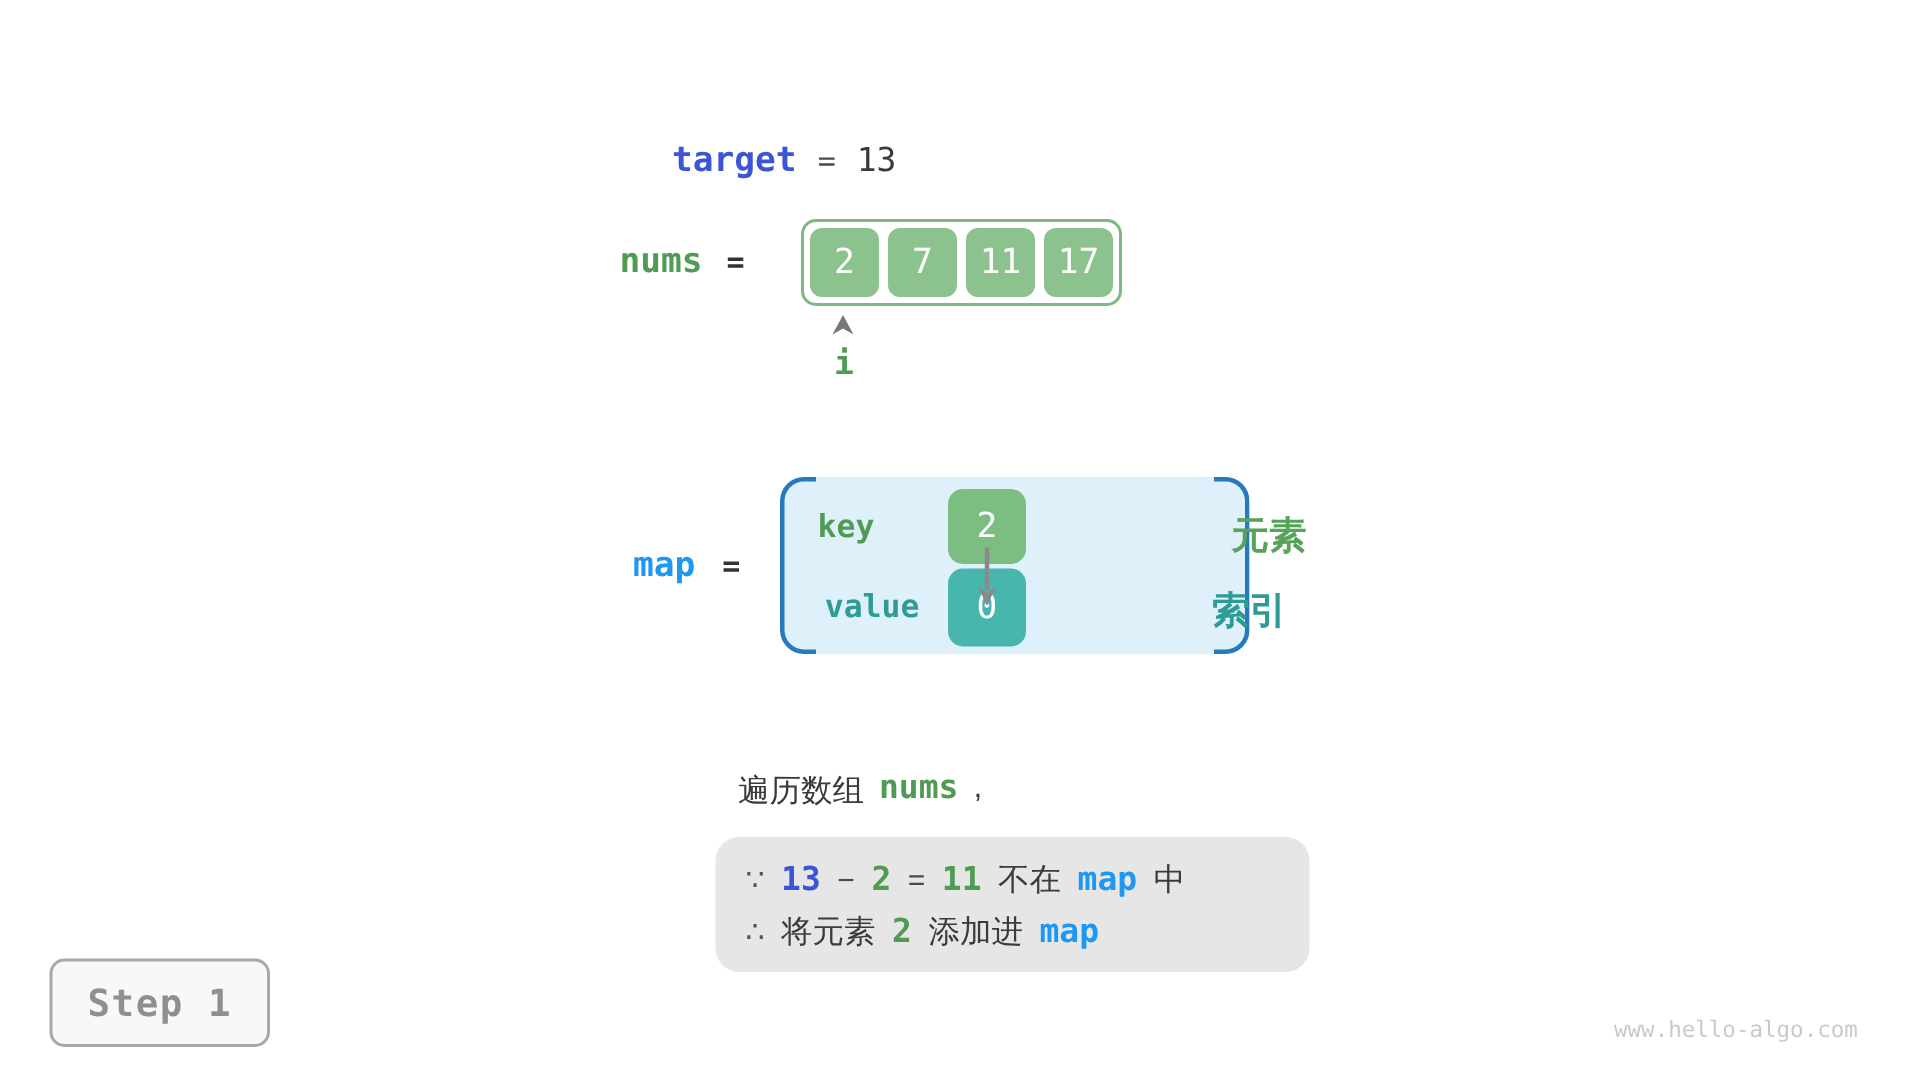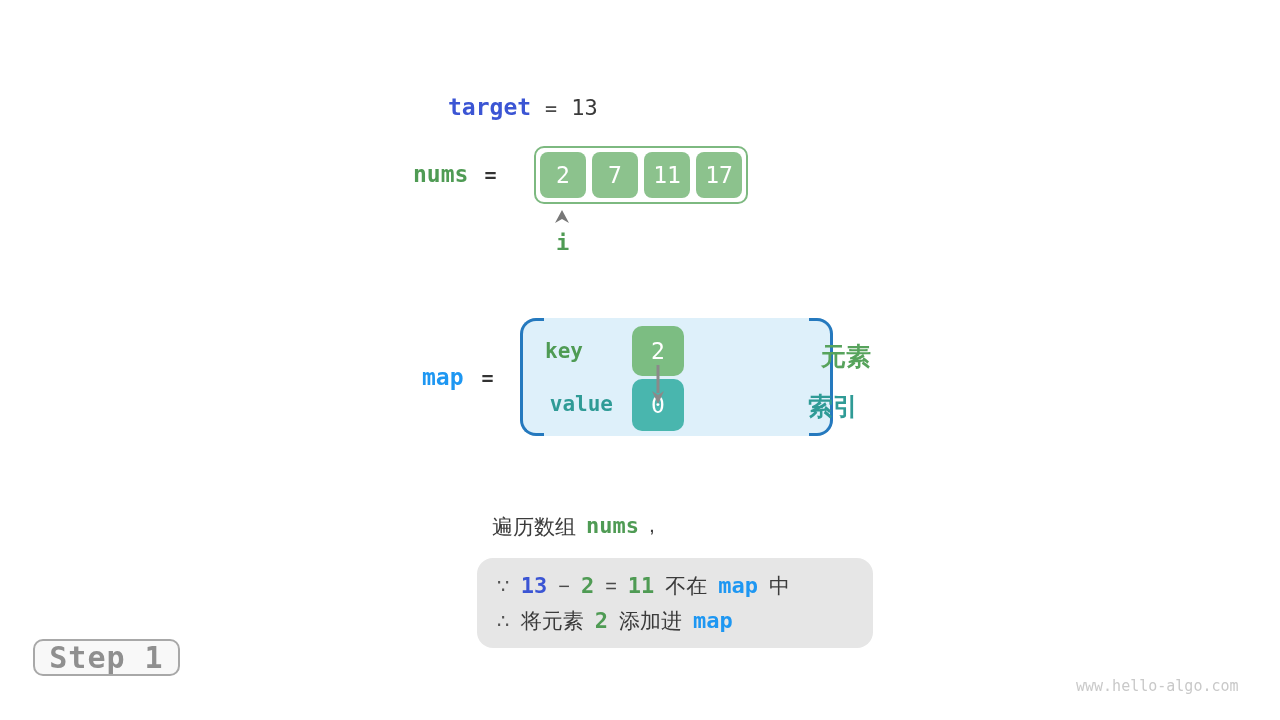--- a/index.html
+++ b/index.html
@@ -107,24 +107,24 @@
   }
   .reason-line{display:flex;align-items:baseline;gap:11px;font-size:21px;color:var(--ink);}
   .sym{color:#555;font-size:20px;}
   .num-blue{color:var(--target-blue);font-weight:bold;font-size:22px;}
   .num-green{color:var(--code-green);font-weight:bold;font-size:22px;}
   .map-ref{color:var(--map-blue);font-weight:bold;font-size:22px;}
   .op{color:#4a4a4a;font-size:20px;}
 
   
   .step-badge{
-    left:33px;top:639px;width:147px;height:37px;
+    left:33px;top:639px;width:147px;height:59px;
     background:#f8f8f8;border:2px solid var(--step-border);border-radius:10px;
     display:flex;align-items:center;justify-content:center;
-    color:var(--step-gray);font-weight:bold;font-size:30px;letter-spacing:1px;
+    color:var(--step-gray);font-weight:bold;font-size:25px;letter-spacing:1px;
   }
 
   
   .watermark{left:1076px;top:677px;color:var(--watermark);font-size:15px;}
 </style>
 </head>
 <body>
 
 <div class="abs target-line">
   <span class="mono target-kw">target</span>

